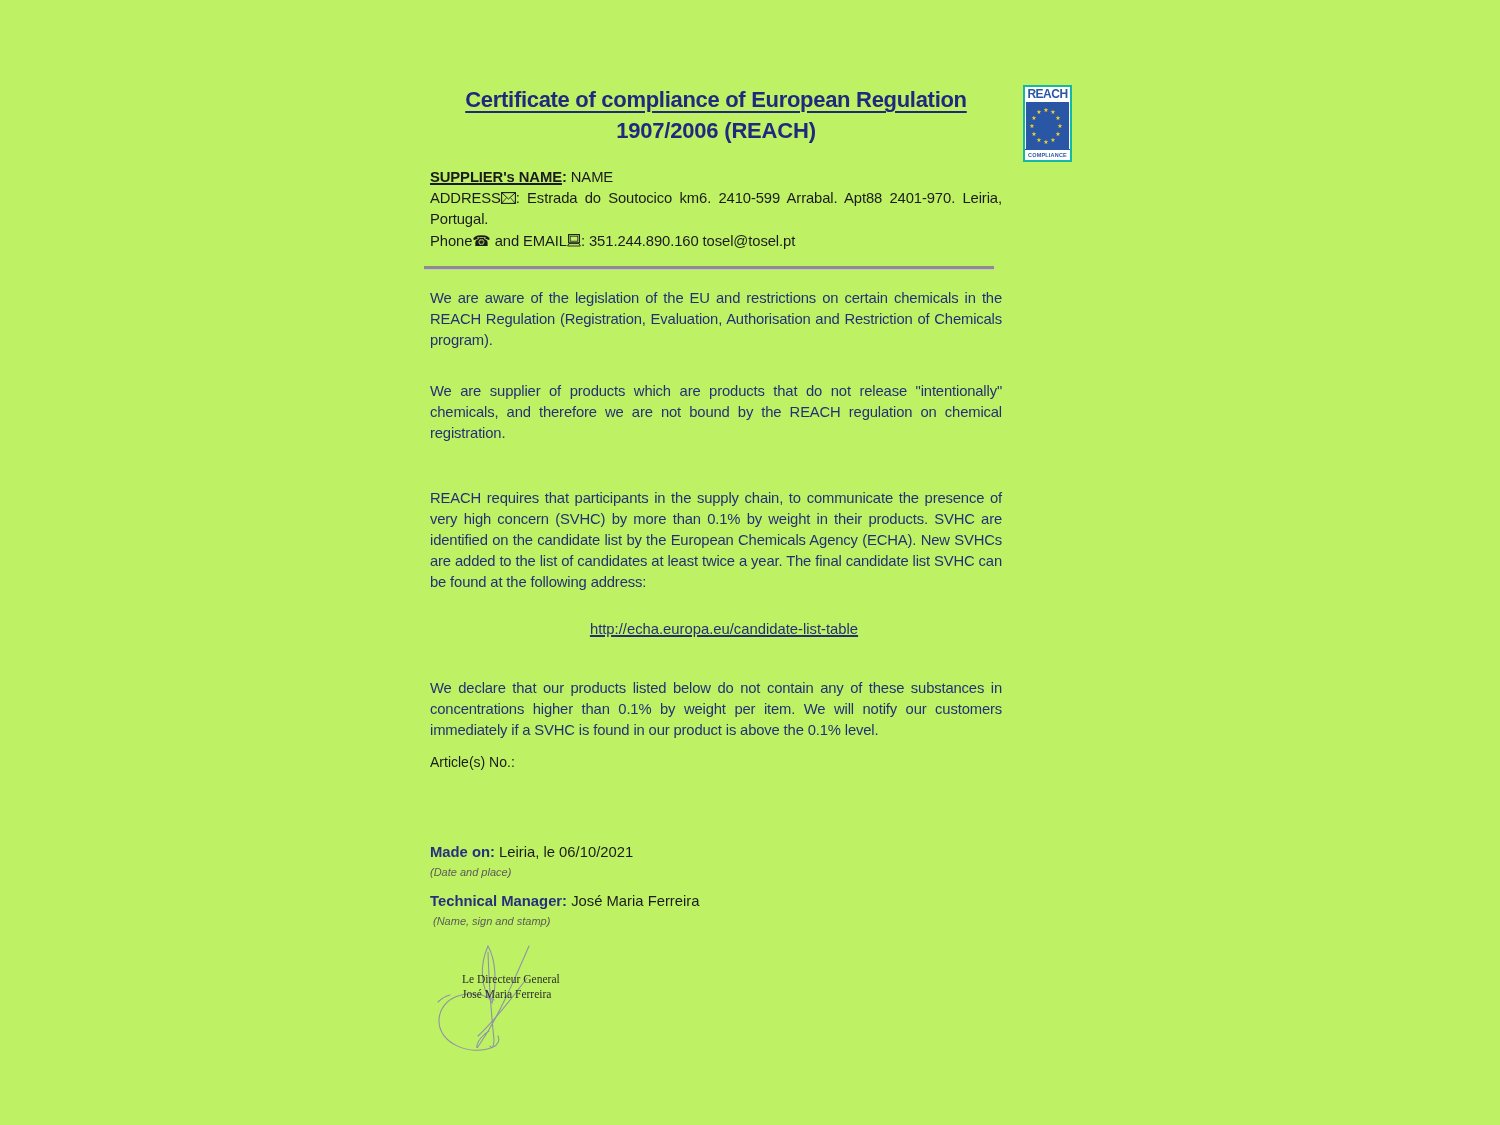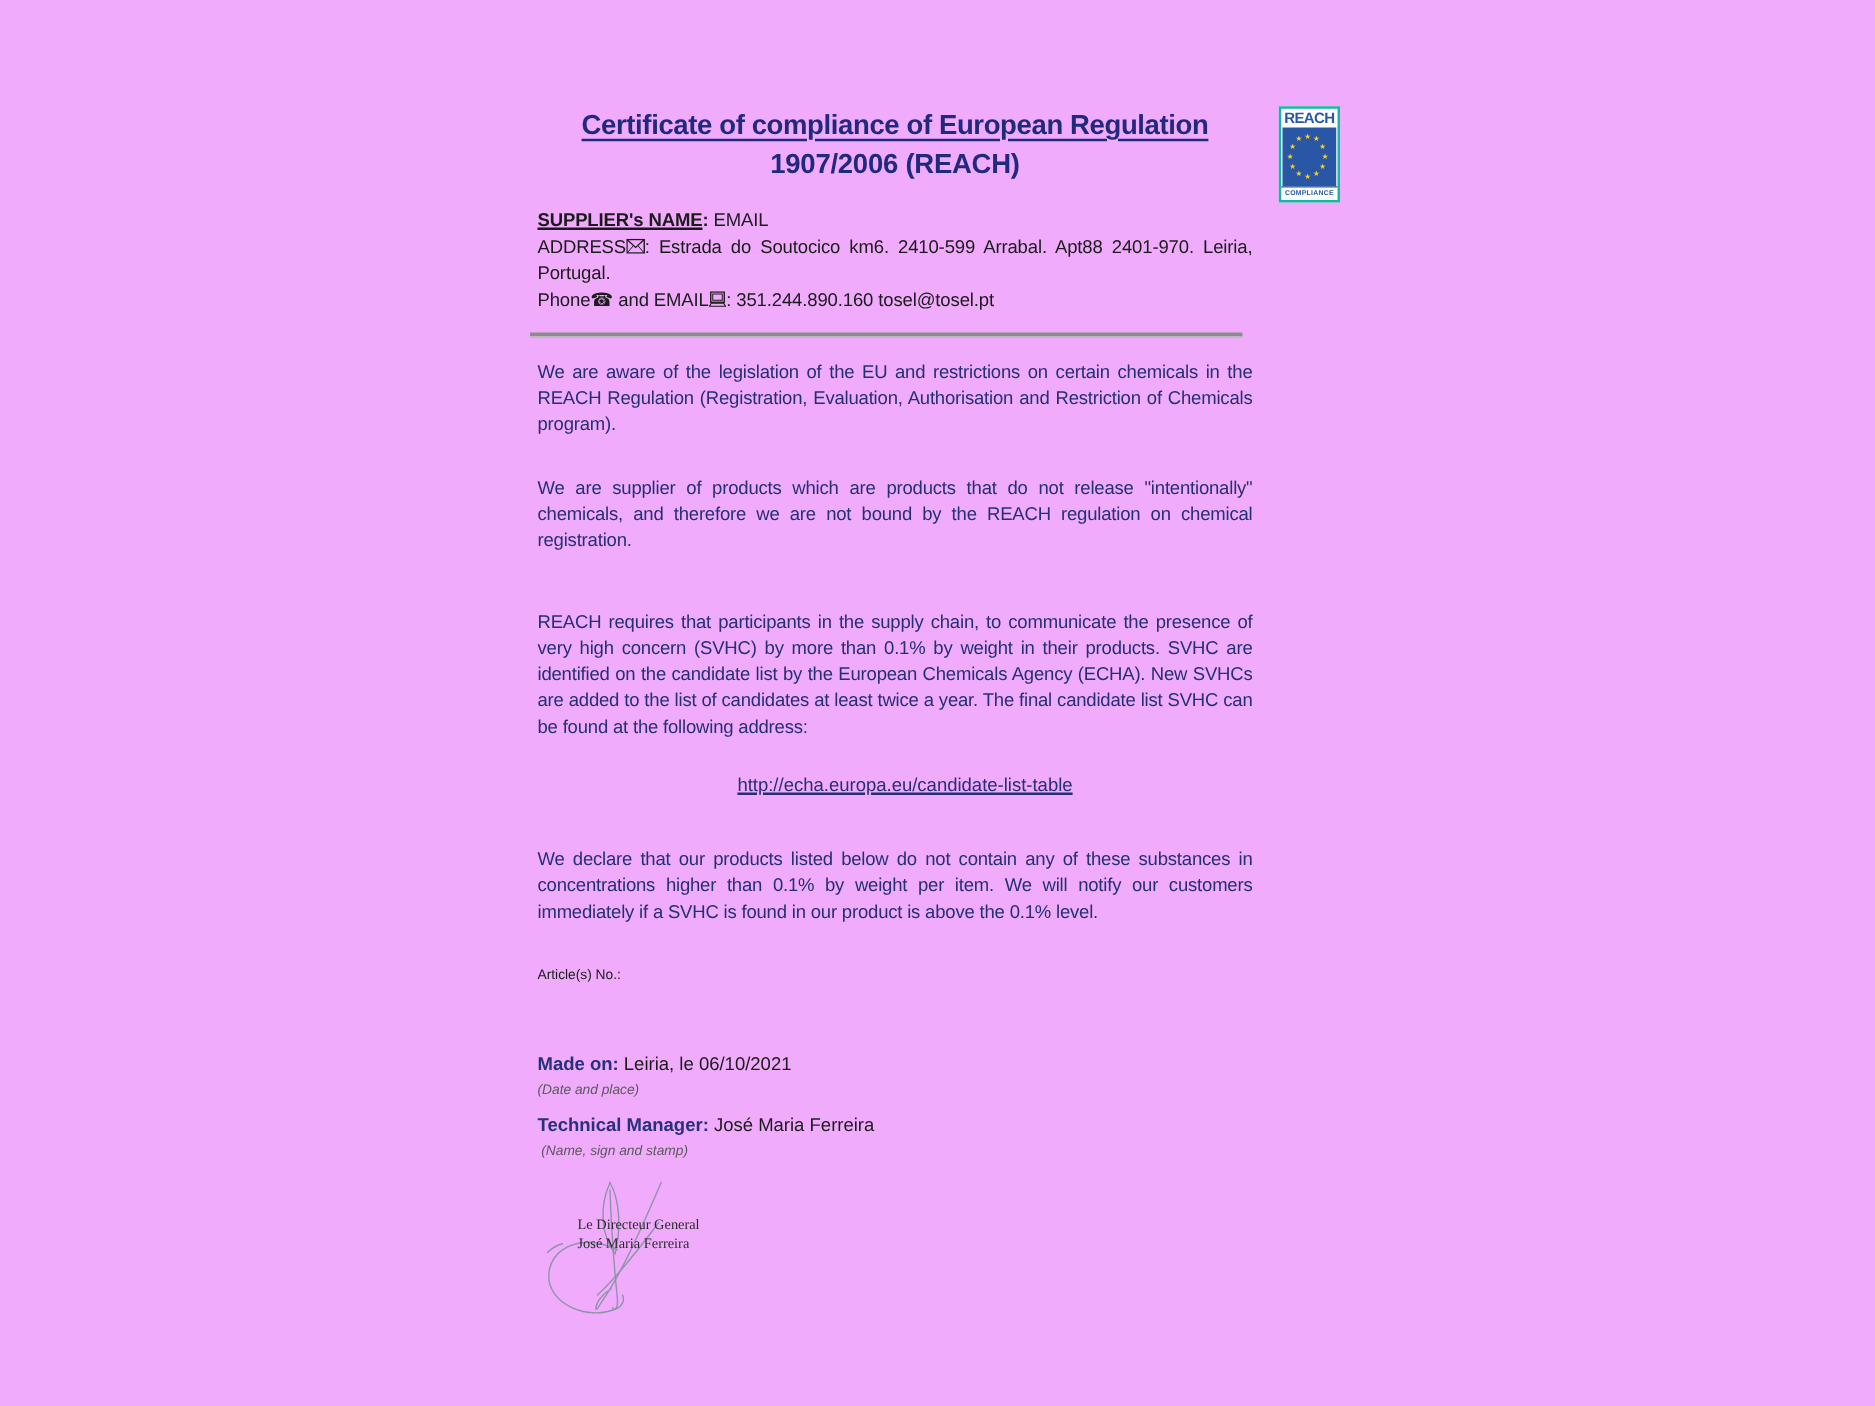--- a/index.html
+++ b/index.html
@@ -1,17 +1,17 @@
 <!DOCTYPE html>
 <html><head>
 <meta charset="utf-8">
 <style>
   html,body{margin:0;padding:0;background:#ffffff;}
   .page{
-    position:relative;width:1500px;height:1125px;background:#f0abfc;overflow:hidden;
+    position:relative;width:1500px;height:1125px;background:#bef264;overflow:hidden;
     font-family:"Liberation Sans","DejaVu Sans",sans-serif;
   }
   .abs{position:absolute;}
   .col{left:430px;width:572px;}
 
   
   .title{top:84px;text-align:center;color:#20297d;font-weight:bold;line-height:31px;}
   .title .l1{display:block;font-size:22px;letter-spacing:-0.3px;white-space:nowrap;
     text-decoration:underline;text-decoration-thickness:2px;text-underline-offset:4px;}
   .title .l2{display:block;font-size:22px;letter-spacing:-0.2px;}
@@ -42,21 +42,21 @@
   .icon-svg{vertical-align:-1px;}
 
   .rule{left:424px;top:266px;width:570px;height:3px;background:#8c8c8c;border-bottom:1px solid #c9c9c9;}
 
   
   .para{color:#252f76;font-size:14.8px;line-height:21px;letter-spacing:-0.15px;text-align:justify;}
   .p1{top:288px;} .p2{top:381px;} .p3{top:488px;} .p4{top:678px;}
   .linkline{top:620px;text-align:center;}
   .linkline a{color:#252f76;font-size:14.8px;text-decoration:underline;
     text-decoration-thickness:1.5px;cursor:pointer;margin-left:16px;}
-  .article{top:774px;color:#1b1b1b;font-size:11px;}
+  .article{top:754px;color:#1b1b1b;font-size:14px;}
 
   
   .kvline{font-size:14.8px;color:#1b1b1b;}
   .kvline .lbl{font-weight:bold;color:#27307c;}
   .kvline .it{}
   .madeon{top:844px;} .tech{top:893px;}
   .caption{font-size:11px;font-style:italic;color:#5a5a5a;}
   .cap1{top:866px;left:430px;} .cap2{top:915px;left:433px;}
 
   
@@ -86,21 +86,21 @@
       <span class="st">★</span>
       <span class="st">★</span>
       <span class="st">★</span>
       <span class="st">★</span>
       <span class="st">★</span>
     </div>
     <div class="logo-foot">COMPLIANCE</div>
   </div>
 
   <div class="abs col supplier">
-    <div><span class="bold u">SUPPLIER's NAME</span><span class="bold">:</span><span> EMAIL</span></div>
+    <div><span class="bold u">SUPPLIER's NAME</span><span class="bold">:</span><span> NAME</span></div>
     <div><span>ADDRESS</span><svg class="icon-svg" width="15" height="12" viewBox="0 0 15 12">
           <rect x="0.6" y="0.6" width="13.8" height="10.8" fill="none" stroke="#1b1b1b" stroke-width="1.1"></rect>
           <path d="M0.6,0.6 L7.5,7 L14.4,0.6" fill="none" stroke="#1b1b1b" stroke-width="1"></path>
           <path d="M0.6,11.4 L5.5,5.8 M14.4,11.4 L9.5,5.8" fill="none" stroke="#1b1b1b" stroke-width="0.8"></path>
         </svg><span>: Estrada do Soutocico km6. 2410-599 Arrabal. Apt88 2401-970. Leiria, Portugal.</span></div>
     <div><span>Phone</span><span class="glyph">☎</span><span> and EMAIL</span><svg class="icon-svg" width="14" height="13" viewBox="0 0 14 13">
           <rect x="1.6" y="0.6" width="10.8" height="8.2" fill="none" stroke="#1b1b1b" stroke-width="1.1"></rect>
           <rect x="3.2" y="2.2" width="7.6" height="5" fill="none" stroke="#1b1b1b" stroke-width="0.8"></rect>
           <path d="M0.6,12 L13.4,12 L12,9.6 L2,9.6 Z" fill="none" stroke="#1b1b1b" stroke-width="0.9"></path>
         </svg><span>: 351.244.890.160 tosel@tosel.pt</span></div>

